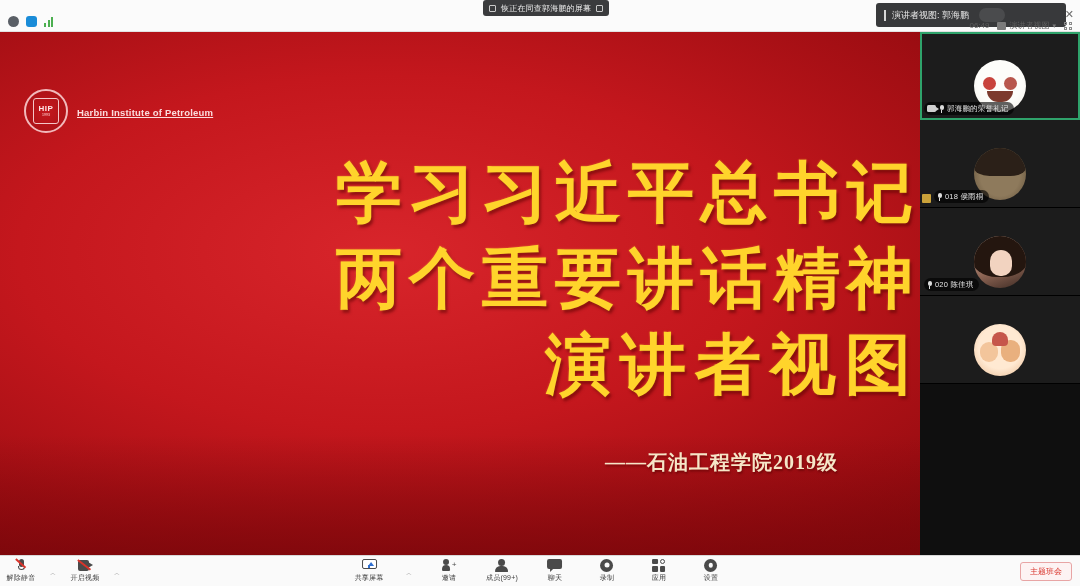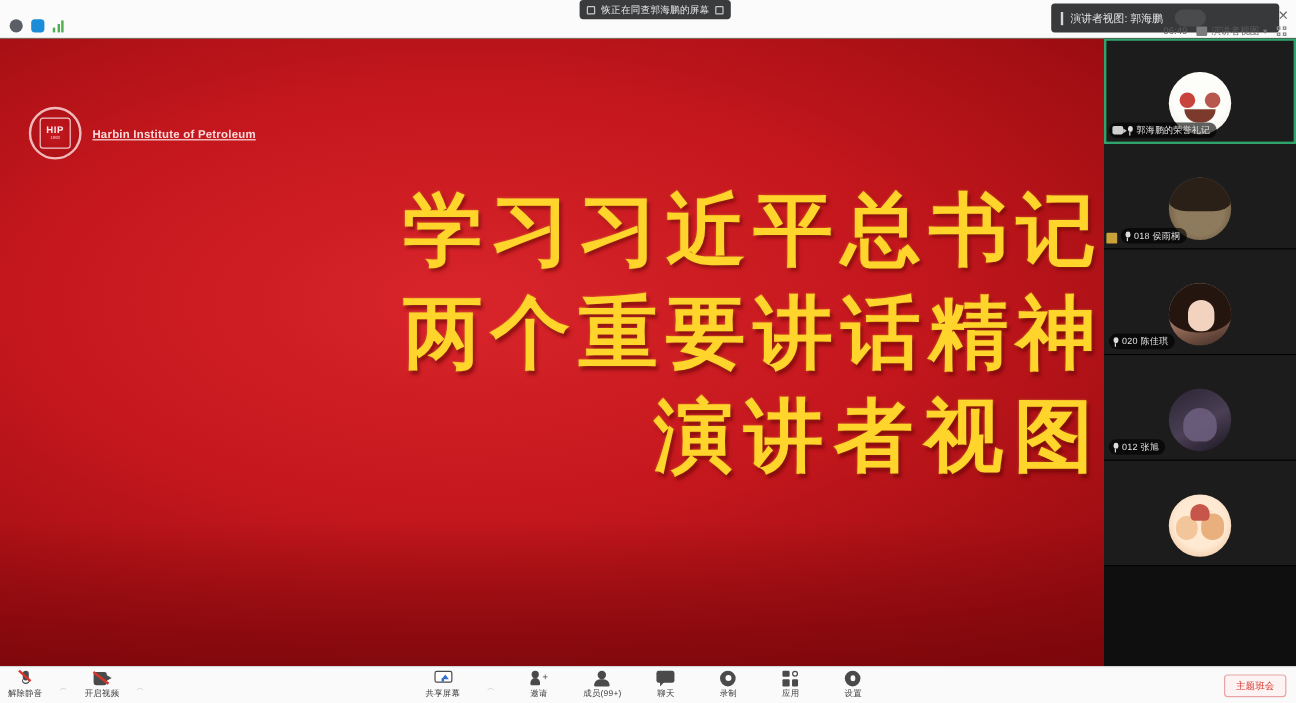--- a/index.html
+++ b/index.html
@@ -265,20 +265,21 @@
         <div class="logo-en">Harbin Institute of Petroleum</div>
       </div>
     </div>
 
     <div class="slide-title">
       <div class="ln l1">学习习近平总书记</div>
       <div class="ln l2">两个重要讲话精神</div>
       <div class="ln l3">演讲者视图</div>
     </div>
 
+    <div class="slide-sub">——石油工程学院2019级</div>
   </div>
 
   <div class="panel">
 
     <div class="tile speaking">
       <div class="av a1">
           <div class="mouth"></div>
         </div>
       <div class="nametag">
         <span class="vid-ico"></span>
@@ -312,32 +313,20 @@
         </div>
       <div class="nametag">
         <span class="mic-ico">
             <i class="cap"></i>
             <i class="stand"></i>
           </span>
         <span class="nm">020 陈佳琪</span>
       </div>
     </div>
 
-    <div class="tile">
-      <div class="av a5">
-          <div class="sh"></div>
-        </div>
-      <div class="nametag">
-        <span class="mic-ico">
-            <i class="cap"></i>
-            <i class="stand"></i>
-          </span>
-        <span class="nm">012 张旭</span>
-      </div>
-    </div>
 
     <div class="tile">
       <div class="av a6">
           <div class="b1"></div>
           <div class="b2"></div>
           <div class="b3"></div>
         </div>
     </div>
   </div>
 

